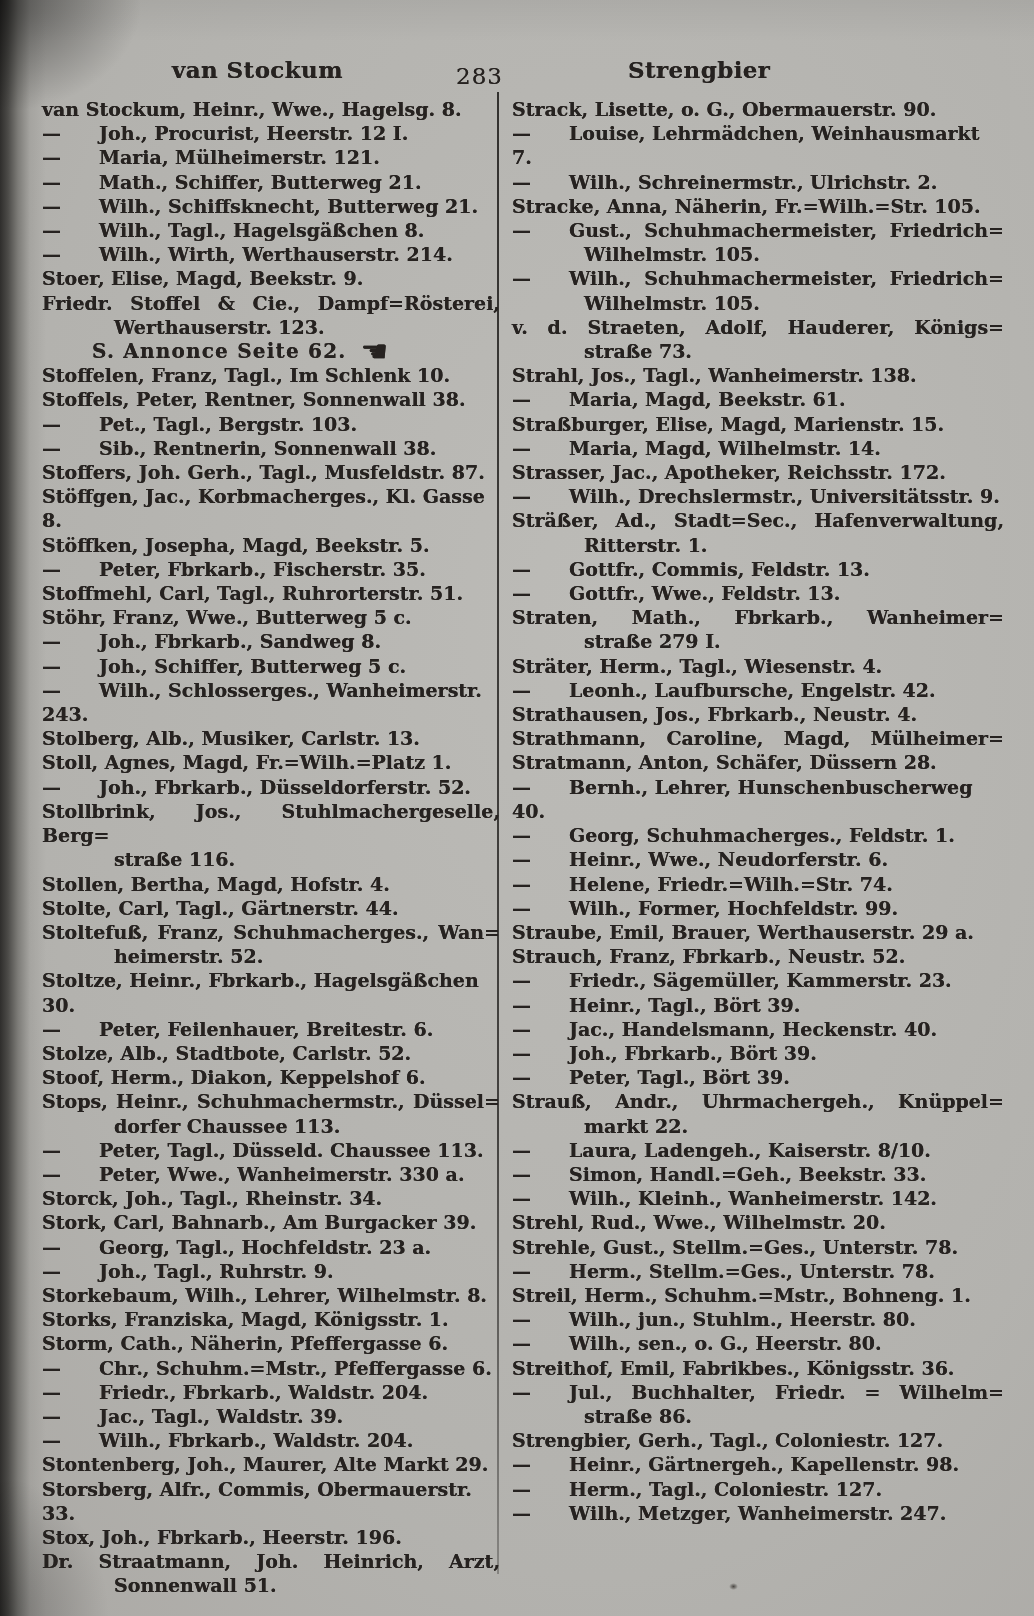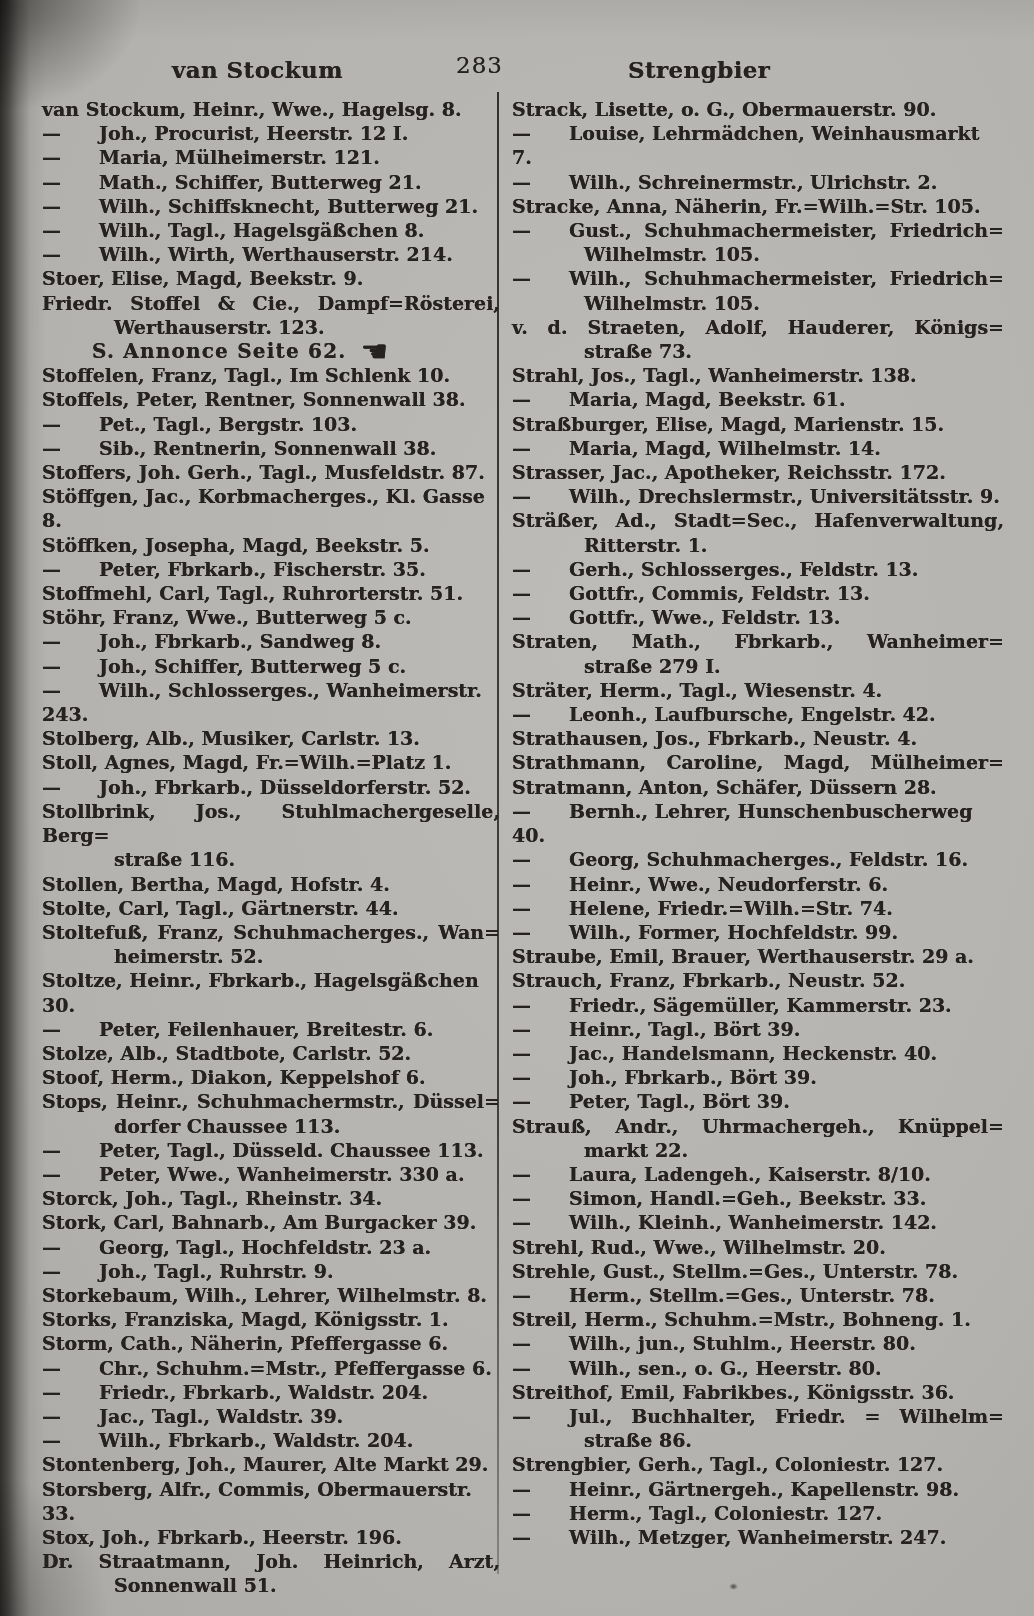--- a/index.html
+++ b/index.html
@@ -23,21 +23,21 @@
     position:absolute;left:0;bottom:0;width:110px;height:140px;
     background:radial-gradient(ellipse at 0 100%, rgba(0,0,0,0.28), rgba(0,0,0,0) 70%);
   }
   .header-guide{
     position:absolute;top:56px;font-size:23px;font-weight:700;letter-spacing:0.4px;
     text-shadow:0 0 0.6px rgba(30,26,22,0.85);white-space:pre;
   }
   .guide-left{left:172px;}
   .guide-right{left:628px;}
   .page-number{
-    position:absolute;top:52px;left:456px;font-size:23px;font-weight:400;letter-spacing:1px;
+    position:absolute;top:63px;left:456px;font-size:23px;font-weight:400;letter-spacing:1px;
     text-shadow:0 0 0.5px rgba(30,26,22,0.7);
   }
   .divider{
     position:absolute;left:497px;top:92px;width:2px;height:1482px;
     background:linear-gradient(180deg, rgba(28,26,24,0.85), rgba(28,26,24,0.75) 70%, rgba(28,26,24,0.3) 100%);
   }
   .col{
     position:absolute;top:97px;font-size:19px;line-height:24.2px;font-weight:700;
     text-shadow:0 0 0.6px rgba(32,28,24,0.85);
   }
@@ -274,23 +274,20 @@
       <span class="line first">Strasser, Jac., Apotheker, Reichsstr. 172.</span>
     </div>
     <div class="entry">
       <span class="line first">—  Wilh., Drechslermstr., Universitätsstr. 9.</span>
     </div>
     <div class="entry">
       <span class="line first justify">Sträßer, Ad., Stadt=Sec., Hafenverwaltung,</span>
       <span class="line cont">Ritterstr. 1.</span>
     </div>
     <div class="entry">
-      <span class="line first">—  Gerh., Schlosserges., Feldstr. 13.</span>
-    </div>
-    <div class="entry">
       <span class="line first">—  Gottfr., Commis, Feldstr. 13.</span>
     </div>
     <div class="entry">
       <span class="line first">—  Gottfr., Wwe., Feldstr. 13.</span>
     </div>
     <div class="entry">
       <span class="line first justify">Straten, Math., Fbrkarb., Wanheimer=</span>
       <span class="line cont">straße 279 I.</span>
     </div>
     <div class="entry">
@@ -305,21 +302,21 @@
     <div class="entry">
       <span class="line first justify">Strathmann, Caroline, Magd, Mülheimer=</span>
     </div>
     <div class="entry">
       <span class="line first">Stratmann, Anton, Schäfer, Düssern 28.</span>
     </div>
     <div class="entry">
       <span class="line first">—  Bernh., Lehrer, Hunschenbuscherweg 40.</span>
     </div>
     <div class="entry">
-      <span class="line first">—  Georg, Schuhmacherges., Feldstr. 16.</span>
+      <span class="line first">—  Georg, Schuhmacherges., Feldstr. 1.</span>
     </div>
     <div class="entry">
       <span class="line first">—  Heinr., Wwe., Neudorferstr. 6.</span>
     </div>
     <div class="entry">
       <span class="line first">—  Helene, Friedr.=Wilh.=Str. 74.</span>
     </div>
     <div class="entry">
       <span class="line first">—  Wilh., Former, Hochfeldstr. 99.</span>
     </div>

